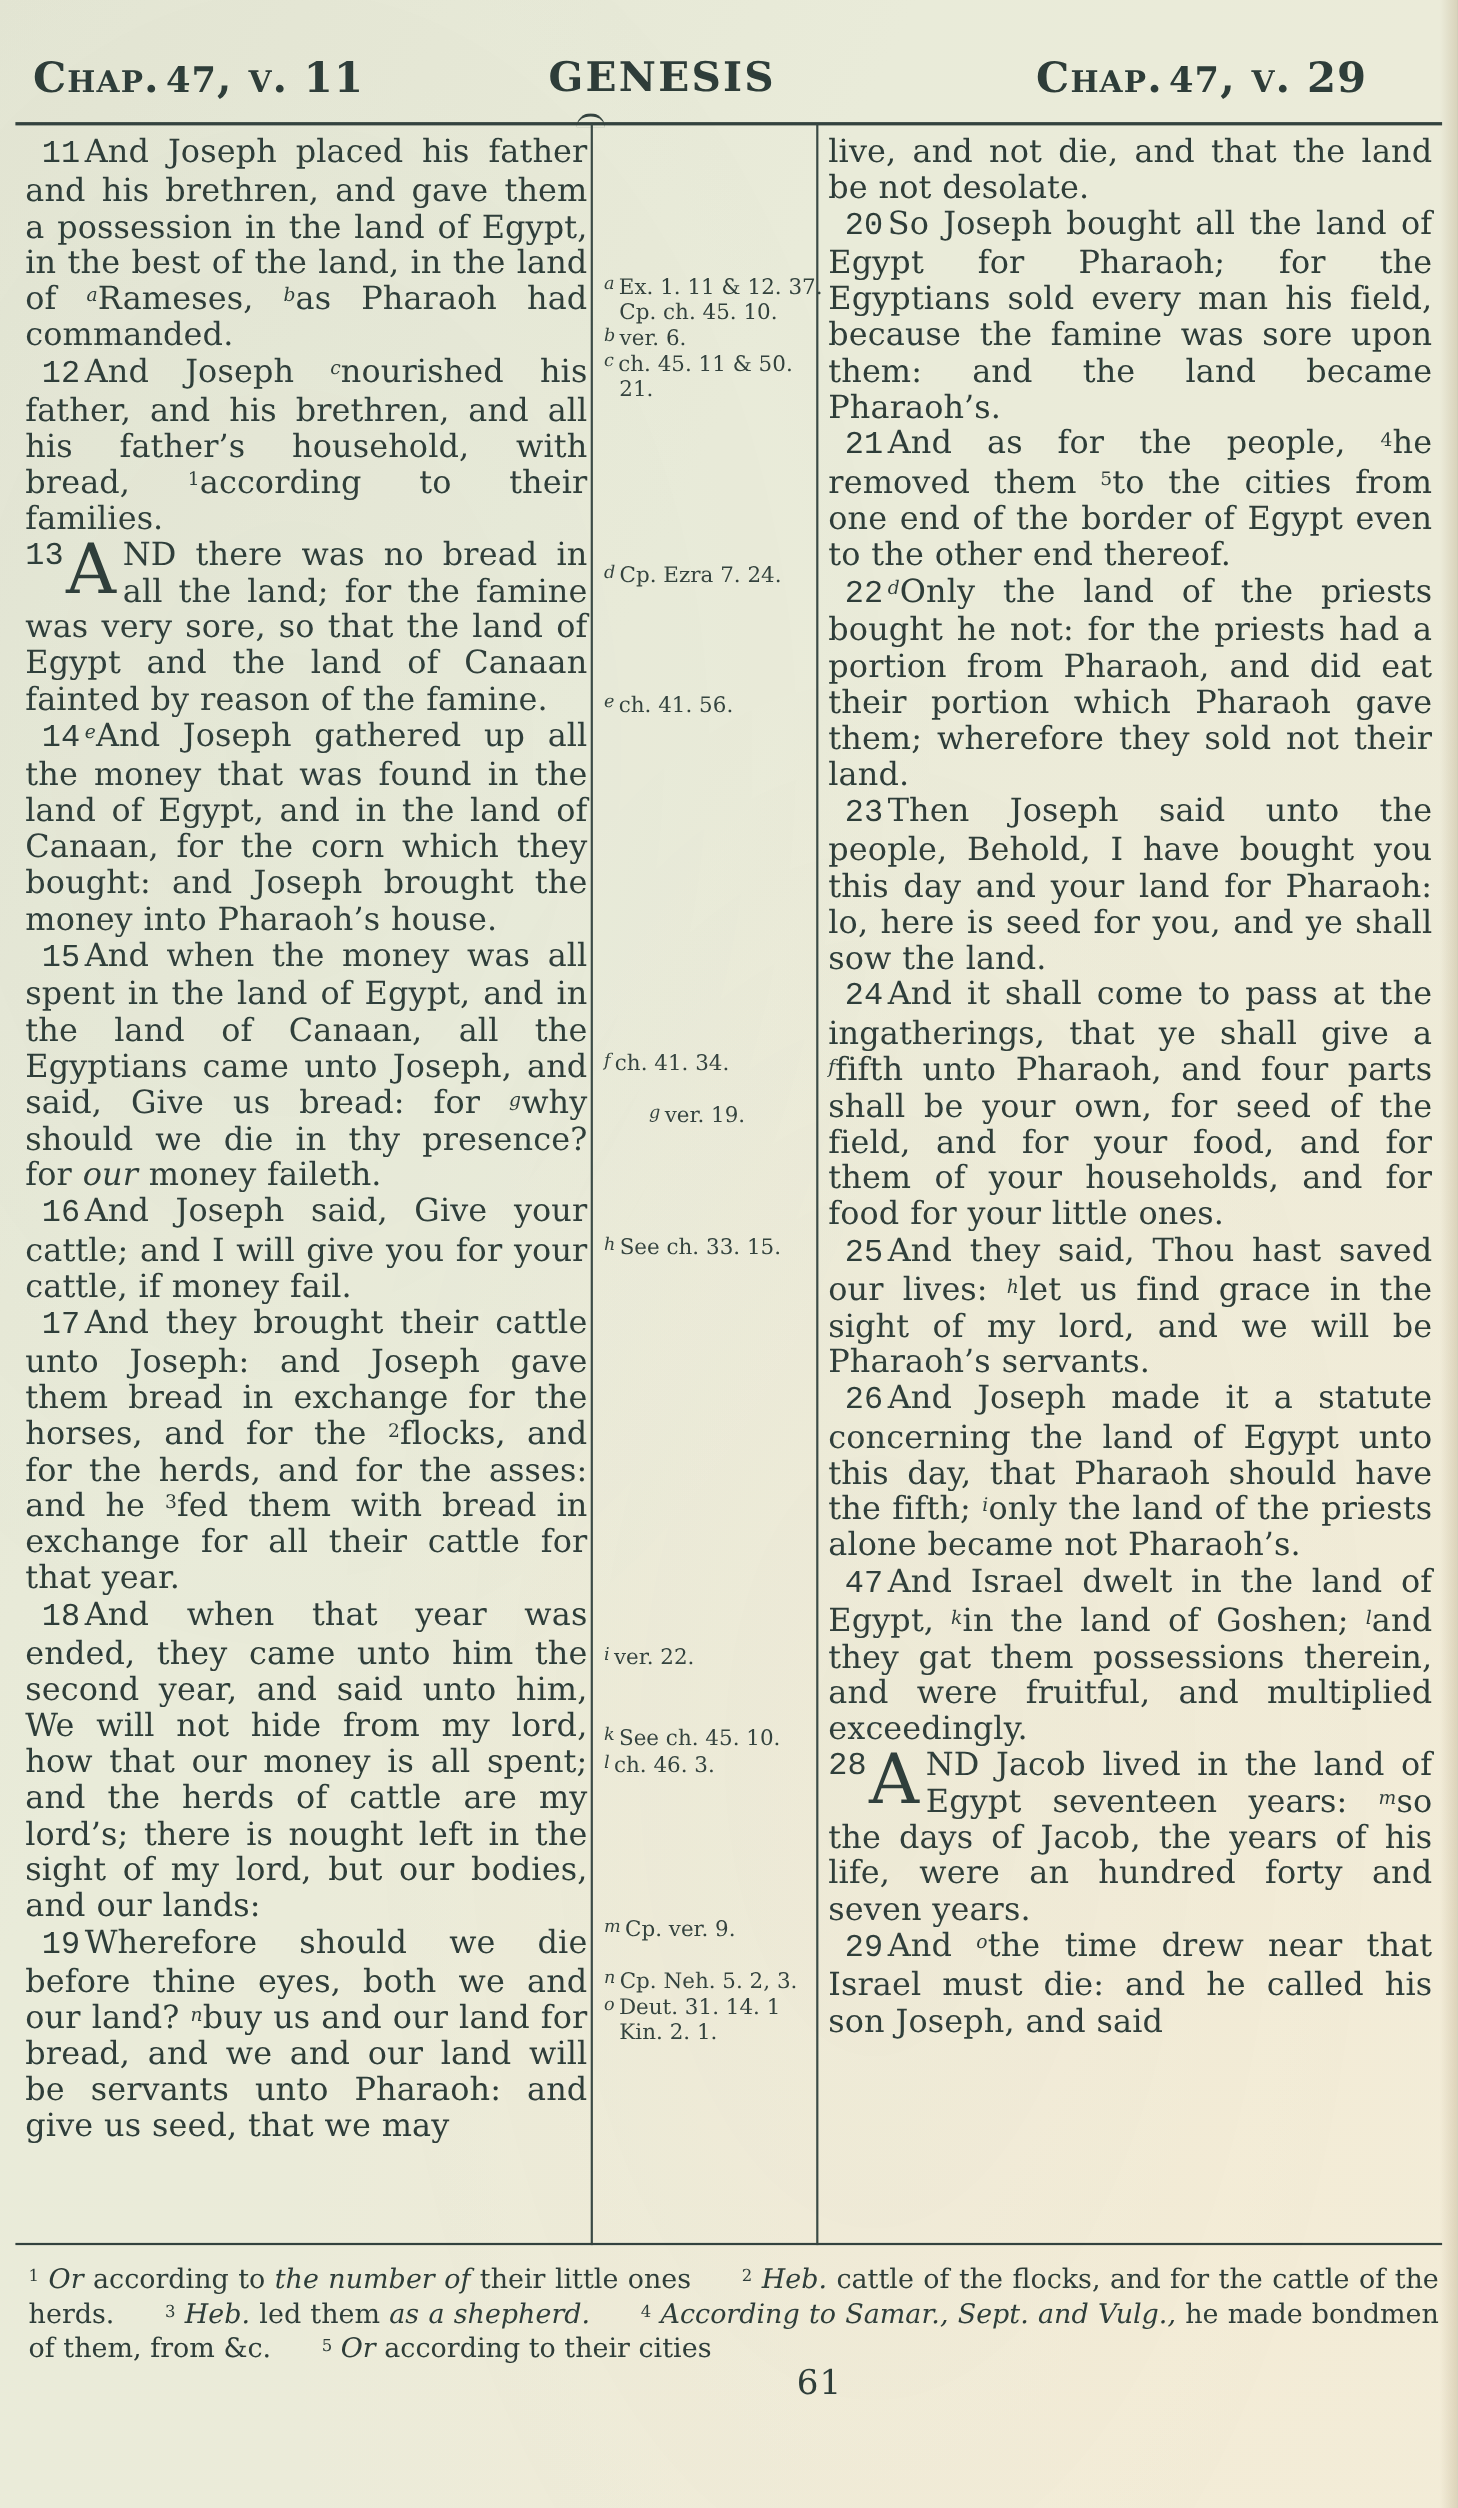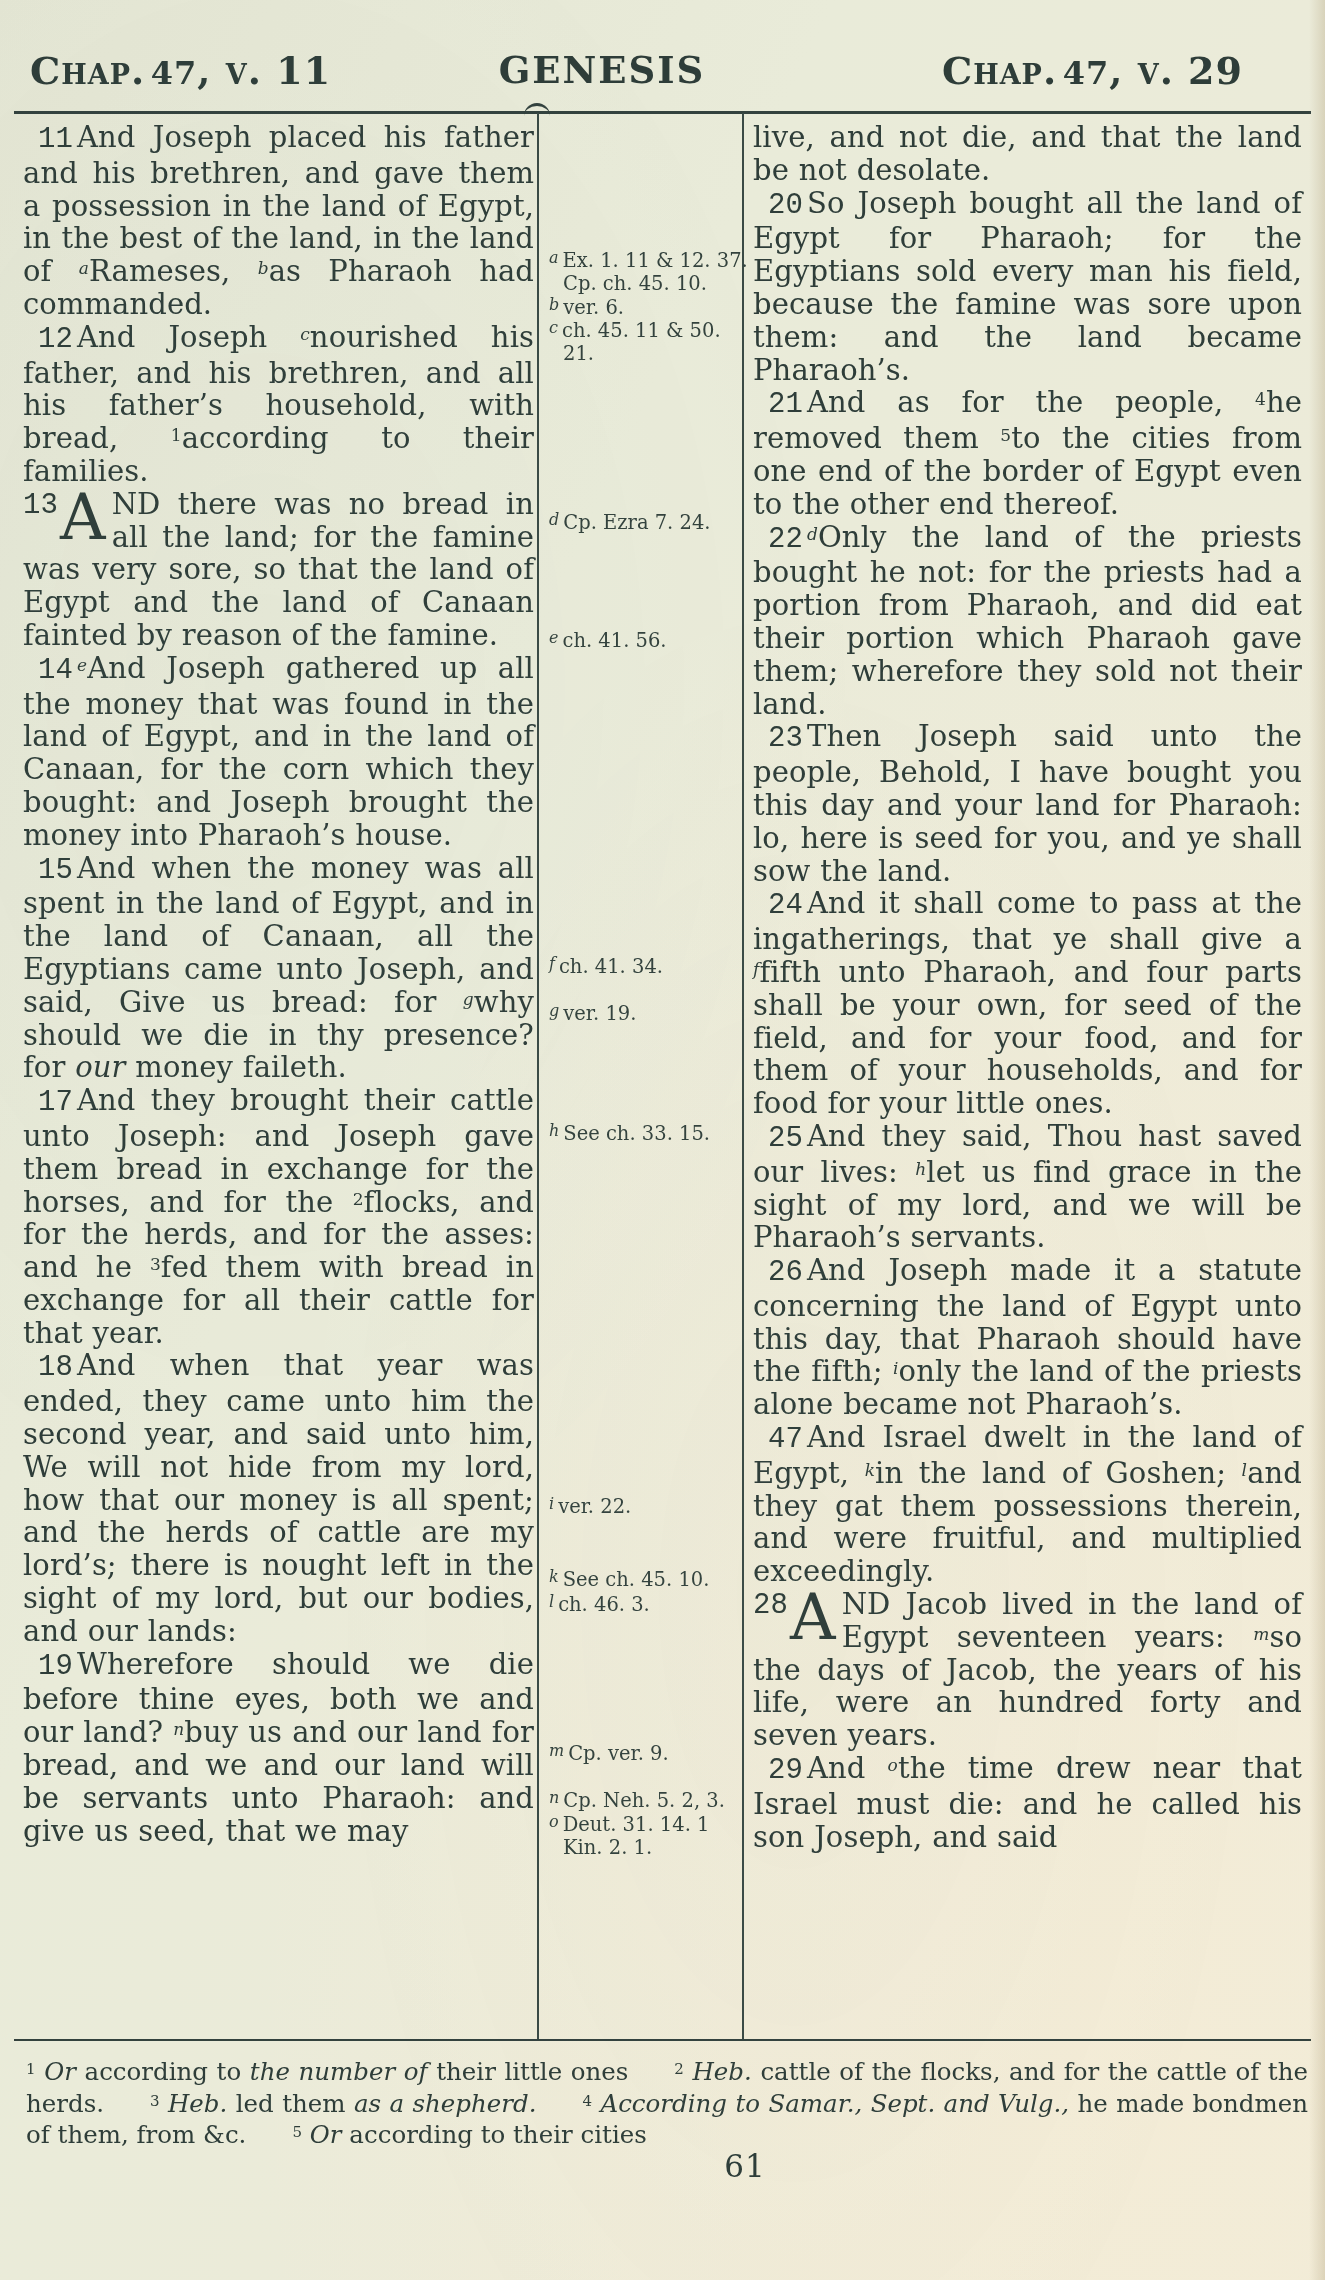--- a/index.html
+++ b/index.html
@@ -77,33 +77,34 @@
   <div class="rule-notch"></div>
   <div class="vline-1"></div>
   <div class="vline-2"></div>
 
   <div class="col col-left">
       <p class="verse"><span class="vn">11</span>And Joseph placed his father and his brethren, and gave them a possession in the land of Egypt, in the best of the land, in the land of <sup class="r lt">a</sup>Rameses, <sup class="r lt">b</sup>as Pharaoh had commanded.</p>
       <p class="verse"><span class="vn">12</span>And Joseph <sup class="r lt">c</sup>nourished his father, and his brethren, and all his father’s household, with bread, <sup class="r num">1</sup>according to their families.</p>
       <p class="verse has-drop"><span class="dropblock"><span class="vn">13</span><span class="dc">A</span></span>ND there was no bread in all the land; for the famine was very sore, so that the land of Egypt and the land of Canaan fainted by reason of the famine.</p>
       <p class="verse"><span class="vn">14</span><sup class="r lt">e</sup>And Joseph gathered up all the money that was found in the land of Egypt, and in the land of Canaan, for the corn which they bought: and Joseph brought the money into Pharaoh’s house.</p>
       <p class="verse"><span class="vn">15</span>And when the money was all spent in the land of Egypt, and in the land of Canaan, all the Egyptians came unto Joseph, and said, Give us bread: for <sup class="r lt">g</sup>why should we die in thy presence? for <em>our</em> money faileth.</p>
+      <p class="verse"><span class="vn">16</span>And Joseph said, Give your cattle; and I will give you for your cattle, if money fail.</p>
       <p class="verse"><span class="vn">17</span>And they brought their cattle unto Joseph: and Joseph gave them bread in exchange for the horses, and for the <sup class="r num">2</sup>flocks, and for the herds, and for the asses: and he <sup class="r num">3</sup>fed them with bread in exchange for all their cattle for that year.</p>
       <p class="verse"><span class="vn">18</span>And when that year was ended, they came unto him the second year, and said unto him, We will not hide from my lord, how that our money is all spent; and the herds of cattle are my lord’s; there is nought left in the sight of my lord, but our bodies, and our lands:</p>
       <p class="verse"><span class="vn">19</span>Wherefore should we die before thine eyes, both we and our land? <sup class="r lt">n</sup>buy us and our land for bread, and we and our land will be servants unto Pharaoh: and give us seed, that we may</p>
     </div>
 
   <div class="refcol">
       <div class="refentry" style="top: 246px;"><em class="rl">a</em>Ex. 1. 11 &amp; 12. 37. Cp. ch. 45. 10.</div>
       <div class="refentry" style="top: 293px;"><em class="rl">b</em>ver. 6.</div>
       <div class="refentry" style="top: 316px;"><em class="rl">c</em>ch. 45. 11 &amp; 50. 21.</div>
       <div class="refentry" style="top: 508px;"><em class="rl">d</em>Cp. Ezra 7. 24.</div>
       <div class="refentry" style="top: 626px;"><em class="rl">e</em>ch. 41. 56.</div>
       <div class="refentry" style="top: 952px;"><em class="rl">f</em>ch. 41. 34.</div>
-      <div class="refentry" style="top: 999px;"><em class="rl">g</em>ver. 19.</div>
+      <div class="refentry" style="top: 999px; margin-left: 41px;"><em class="rl">g</em>ver. 19.</div>
       <div class="refentry" style="top: 1119px;"><em class="rl">h</em>See ch. 33. 15.</div>
       <div class="refentry" style="top: 1492px;"><em class="rl">i</em>ver. 22.</div>
       <div class="refentry" style="top: 1565px;"><em class="rl">k</em>See ch. 45. 10.</div>
       <div class="refentry" style="top: 1590px;"><em class="rl">l</em>ch. 46. 3.</div>
       <div class="refentry" style="top: 1739px;"><em class="rl">m</em>Cp. ver. 9.</div>
       <div class="refentry" style="top: 1786px;"><em class="rl">n</em>Cp. Neh. 5. 2, 3.</div>
       <div class="refentry" style="top: 1810px;"><em class="rl">o</em>Deut. 31. 14. 1 Kin. 2. 1.</div>
     </div>
 
   <div class="col col-right">

